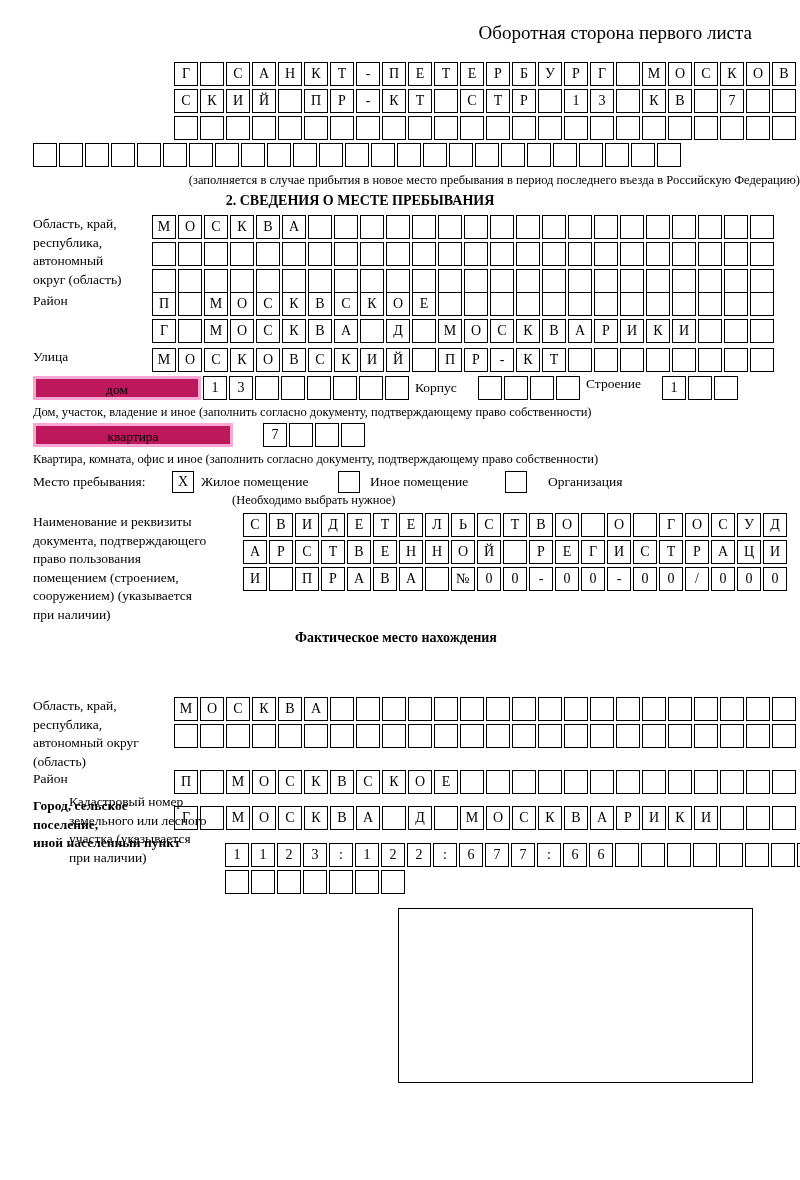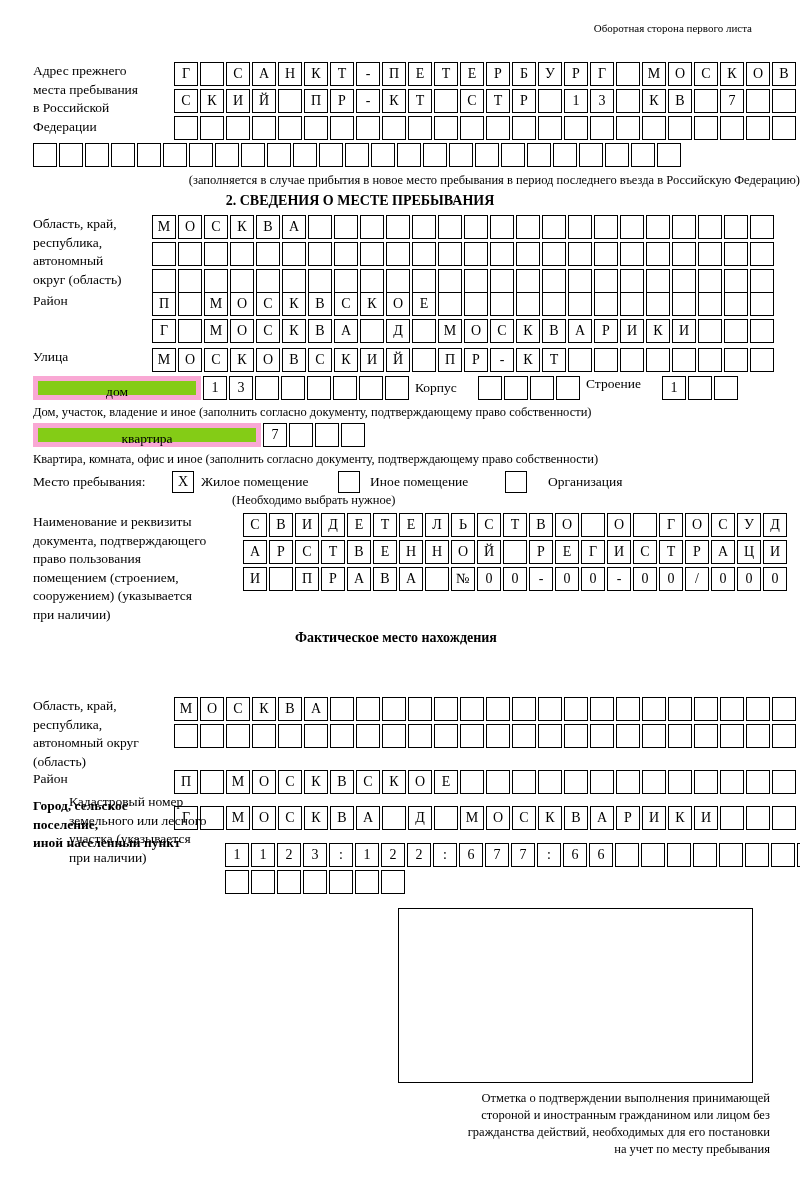--- a/index.html
+++ b/index.html
@@ -17,21 +17,21 @@
   }
   .page {
     position: relative;
     width: 800px;
     height: 1180px;
   }
   .abs { position: absolute; }
 
   .hdr-right {
     top: 22px; right: 48px;
-    font-size: 11px;
+    font-size: 19px;
     margin-left: 24px;
   }
 
   .lbl {
     font-size: 13.5px;
     line-height: 18.5px;
     white-space: pre-line;
   }
   .lbl-sm {
     font-size: 12.5px;
@@ -63,27 +63,27 @@
     margin-right: 2px;
     box-sizing: border-box;
     text-align: center;
     font-size: 14px;
     line-height: 22px;
     font-family: "Liberation Serif", serif;
     background: #fff;
   }
 
   .boxlabel {
-    border: 5px solid #f9a8d4;
+    border: 3px solid #f9a8d4;
     box-sizing: border-box;
     height: 24px;
     line-height: 22px;
     font-size: 13.5px;
     text-align: center;
-    background: #84cc16;
+    background: #be185d;
   }
   .inline-txt {
     font-size: 13.5px;
     line-height: 24px;
   }
   .bigbox {
     border: 1px solid #000;
     box-sizing: border-box;
     background: #fff;
   }
@@ -103,24 +103,20 @@
     background: #fff;
   }
 </style>
 </head>
 <body>
 
 <div class="page">
 
   <div class="abs hdr-right">Оборотная сторона первого листа</div>
 
-  <div class="abs lbl" style="left:33px; top:62px; width:140px;">Адрес прежнего
-места пребывания
-в Российской
-Федерации</div>
 
   <div class="abs cells" style="left:174px; top:62px;">
     <div class="cell">Г</div>
     <div class="cell"></div>
     <div class="cell">С</div>
     <div class="cell">А</div>
     <div class="cell">Н</div>
     <div class="cell">К</div>
     <div class="cell">Т</div>
     <div class="cell">-</div>
@@ -417,21 +413,21 @@
   </div>
   <div class="abs inline-txt" style="left:586px; top:372px;">Строение</div>
   <div class="abs cells" style="left:662px; top:376px;">
     <div class="cell">1</div>
     <div class="cell"></div>
     <div class="cell"></div>
   </div>
 
   <div class="abs lbl-sm" style="left:33px; top:404px; width:740px;">Дом, участок, владение и иное (заполнить согласно документу, подтверждающему право собственности)</div>
 
-  <div class="abs boxlabel" style="left:33px; top:423px; width:228px;">квартира</div>
+  <div class="abs boxlabel" style="left:33px; top:423px; width:200px;">квартира</div>
   <div class="abs cells" style="left:263px; top:423px;">
     <div class="cell">7</div>
     <div class="cell"></div>
     <div class="cell"></div>
     <div class="cell"></div>
   </div>
 
   <div class="abs lbl-sm" style="left:33px; top:451px; width:740px;">Квартира, комната, офис и иное (заполнить согласно документу, подтверждающему право собственности)</div>
 
   <div class="abs inline-txt" style="left:33px; top:470px;">Место пребывания:</div>
@@ -675,18 +671,14 @@
     <div class="cell"></div>
     <div class="cell"></div>
     <div class="cell"></div>
     <div class="cell"></div>
     <div class="cell"></div>
     <div class="cell"></div>
     <div class="cell"></div>
   </div>
 
   <div class="abs bigbox" style="left:398px; top:908px; width:355px; height:175px;"></div>
-  <div class="abs footnote" style="left:380px; top:1090px; width:390px;">Отметка о подтверждении выполнения принимающей
-стороной и иностранным гражданином или лицом без
-гражданства действий, необходимых для его постановки
-на учет по месту пребывания</div>
 
 </div>
 
 </body></html>

